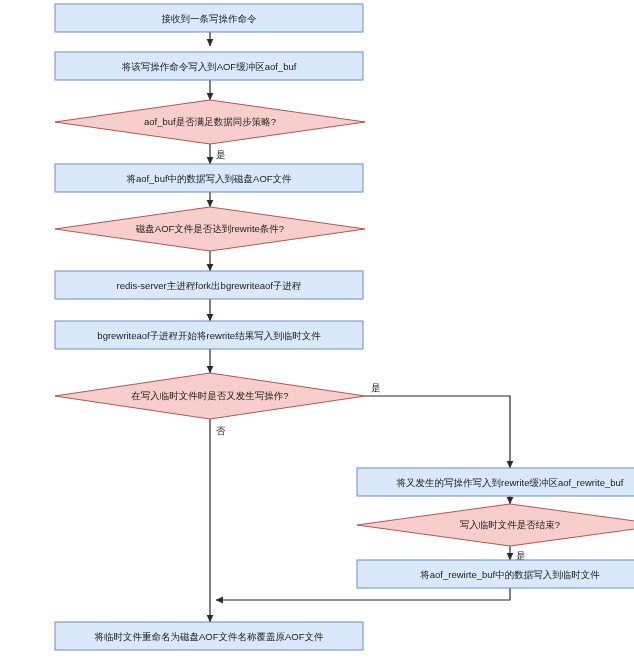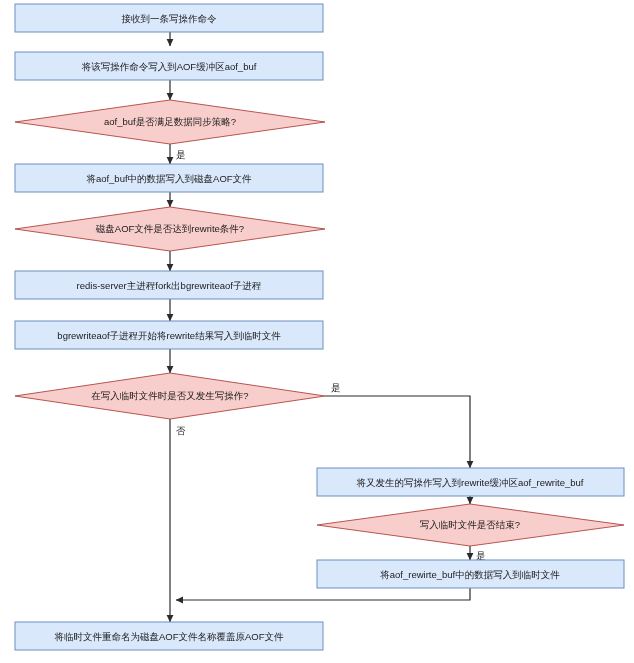--- a/index.html
+++ b/index.html
@@ -11,20 +11,21 @@
     width: 634px;
     height: 663px;
     font-family: "Liberation Sans", "DejaVu Sans", sans-serif;
     overflow: hidden;
   }
   #flowchart-root {
     position: relative;
     width: 562px;
     height: 663px;
     background: #ffffff;
+    padding-left: 40px;
   }
   svg.flow-canvas {
     display: block;
     width: 634px;
     height: 663px;
   }
   .node-shape.process {
     fill: #dae8fc;
     stroke: #6c8ebf;
     stroke-width: 1;

